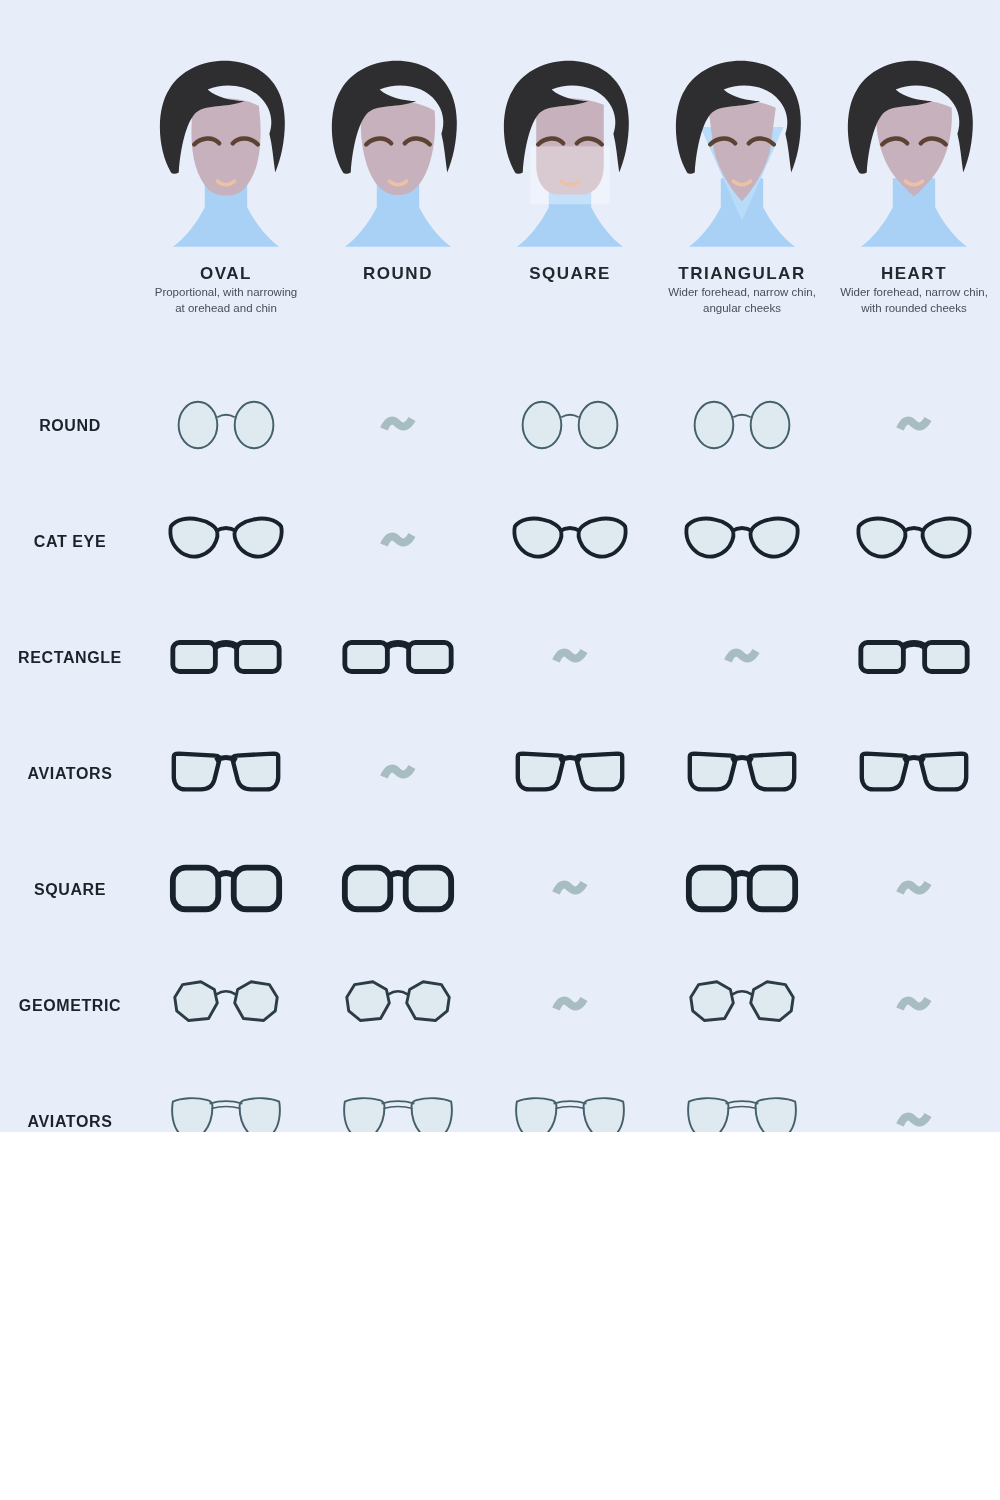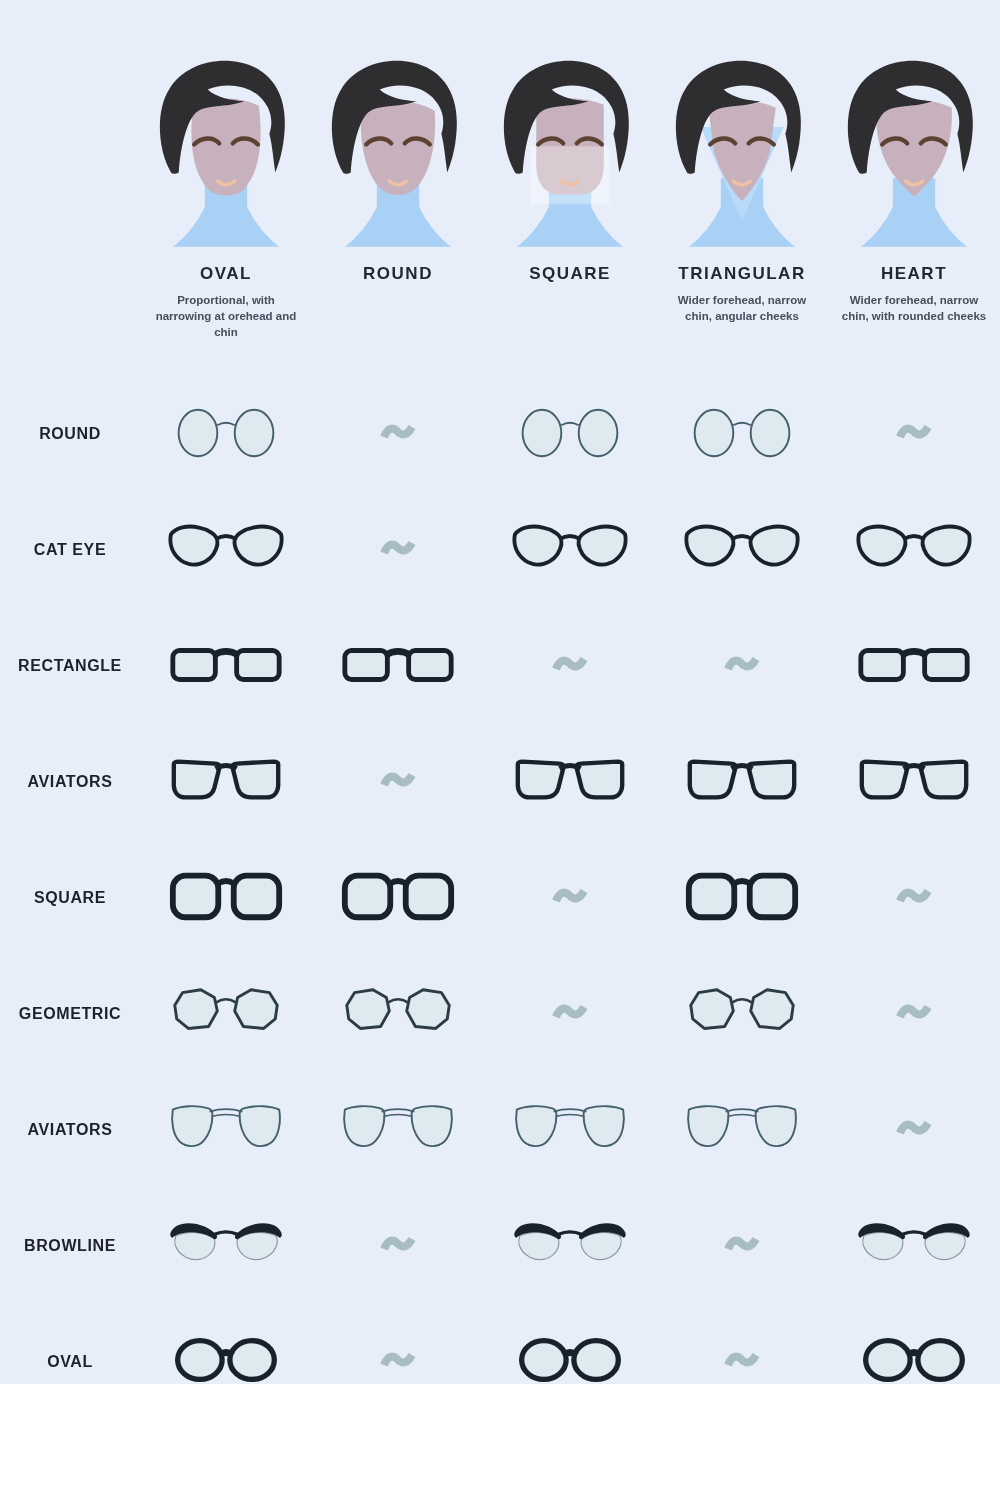--- a/index.html
+++ b/index.html
@@ -1,41 +1,41 @@
 <!DOCTYPE html>
 <html><head>
 <meta charset="utf-8">
 <style>
   html,body{margin:0;padding:0;}
   .page{
-    width:1000px;height:1384px;
+    width:1000px;height:1132px;
     background:#e8eef9;
     font-family:"Liberation Sans", sans-serif;
     overflow:hidden;
     position:relative;
   }
   .header-grid{
     display:grid;
     grid-template-columns:140px repeat(5,172px);
     padding-top:54px;
   }
   .face-col{
     display:flex;flex-direction:column;align-items:center;
   }
   .face-wrap svg{display:block;}
   .face-label{
     margin-top:6px;
     font-size:17px;font-weight:700;letter-spacing:1.5px;
     color:#23282f;text-align:center;
   }
   .face-desc{
-    margin-top:8px;
+    margin-top:0;
     font-size:11.5px;line-height:1.4;
     color:#474e5b;text-align:center;
-    max-width:152px;min-height:58px;font-weight:bold;
+    max-width:152px;min-height:58px;
   }
   .matrix{
     margin-top:26px;
   }
   .row-grid{
     display:grid;
     grid-template-columns:140px repeat(5,172px);
     align-items:center;
     height:116px;
   }

